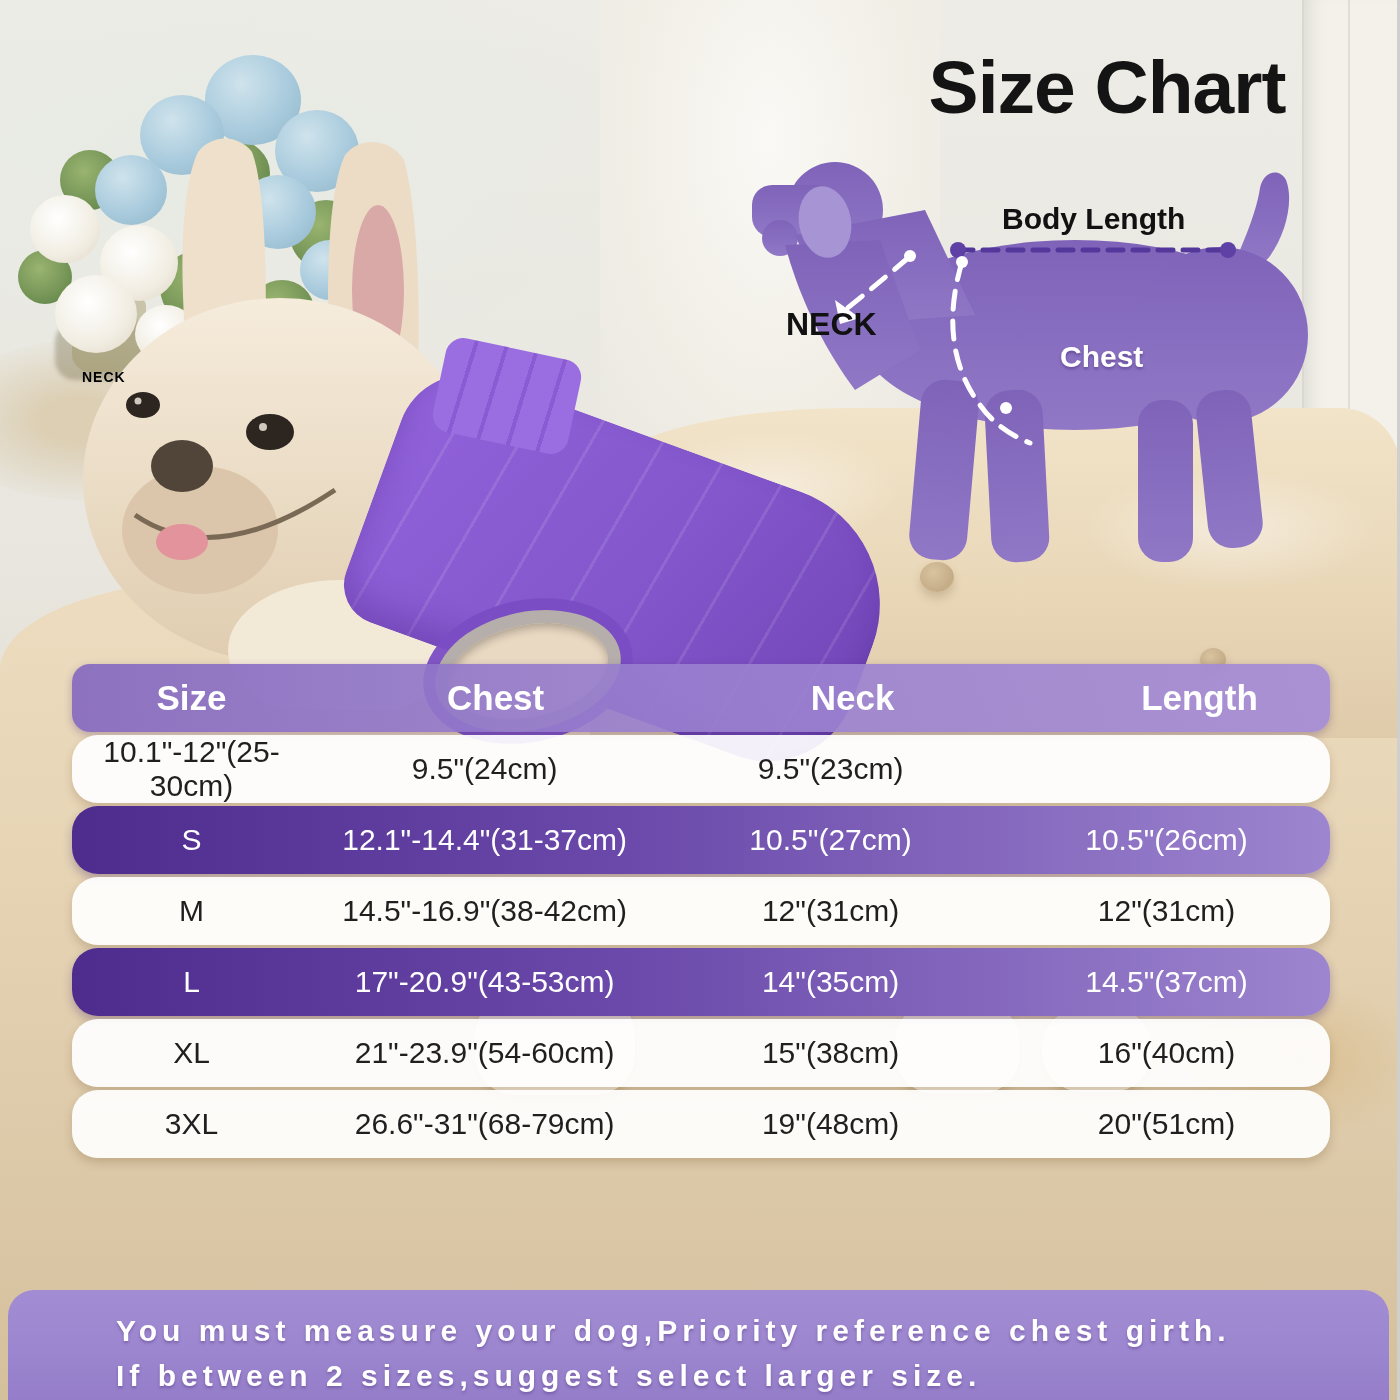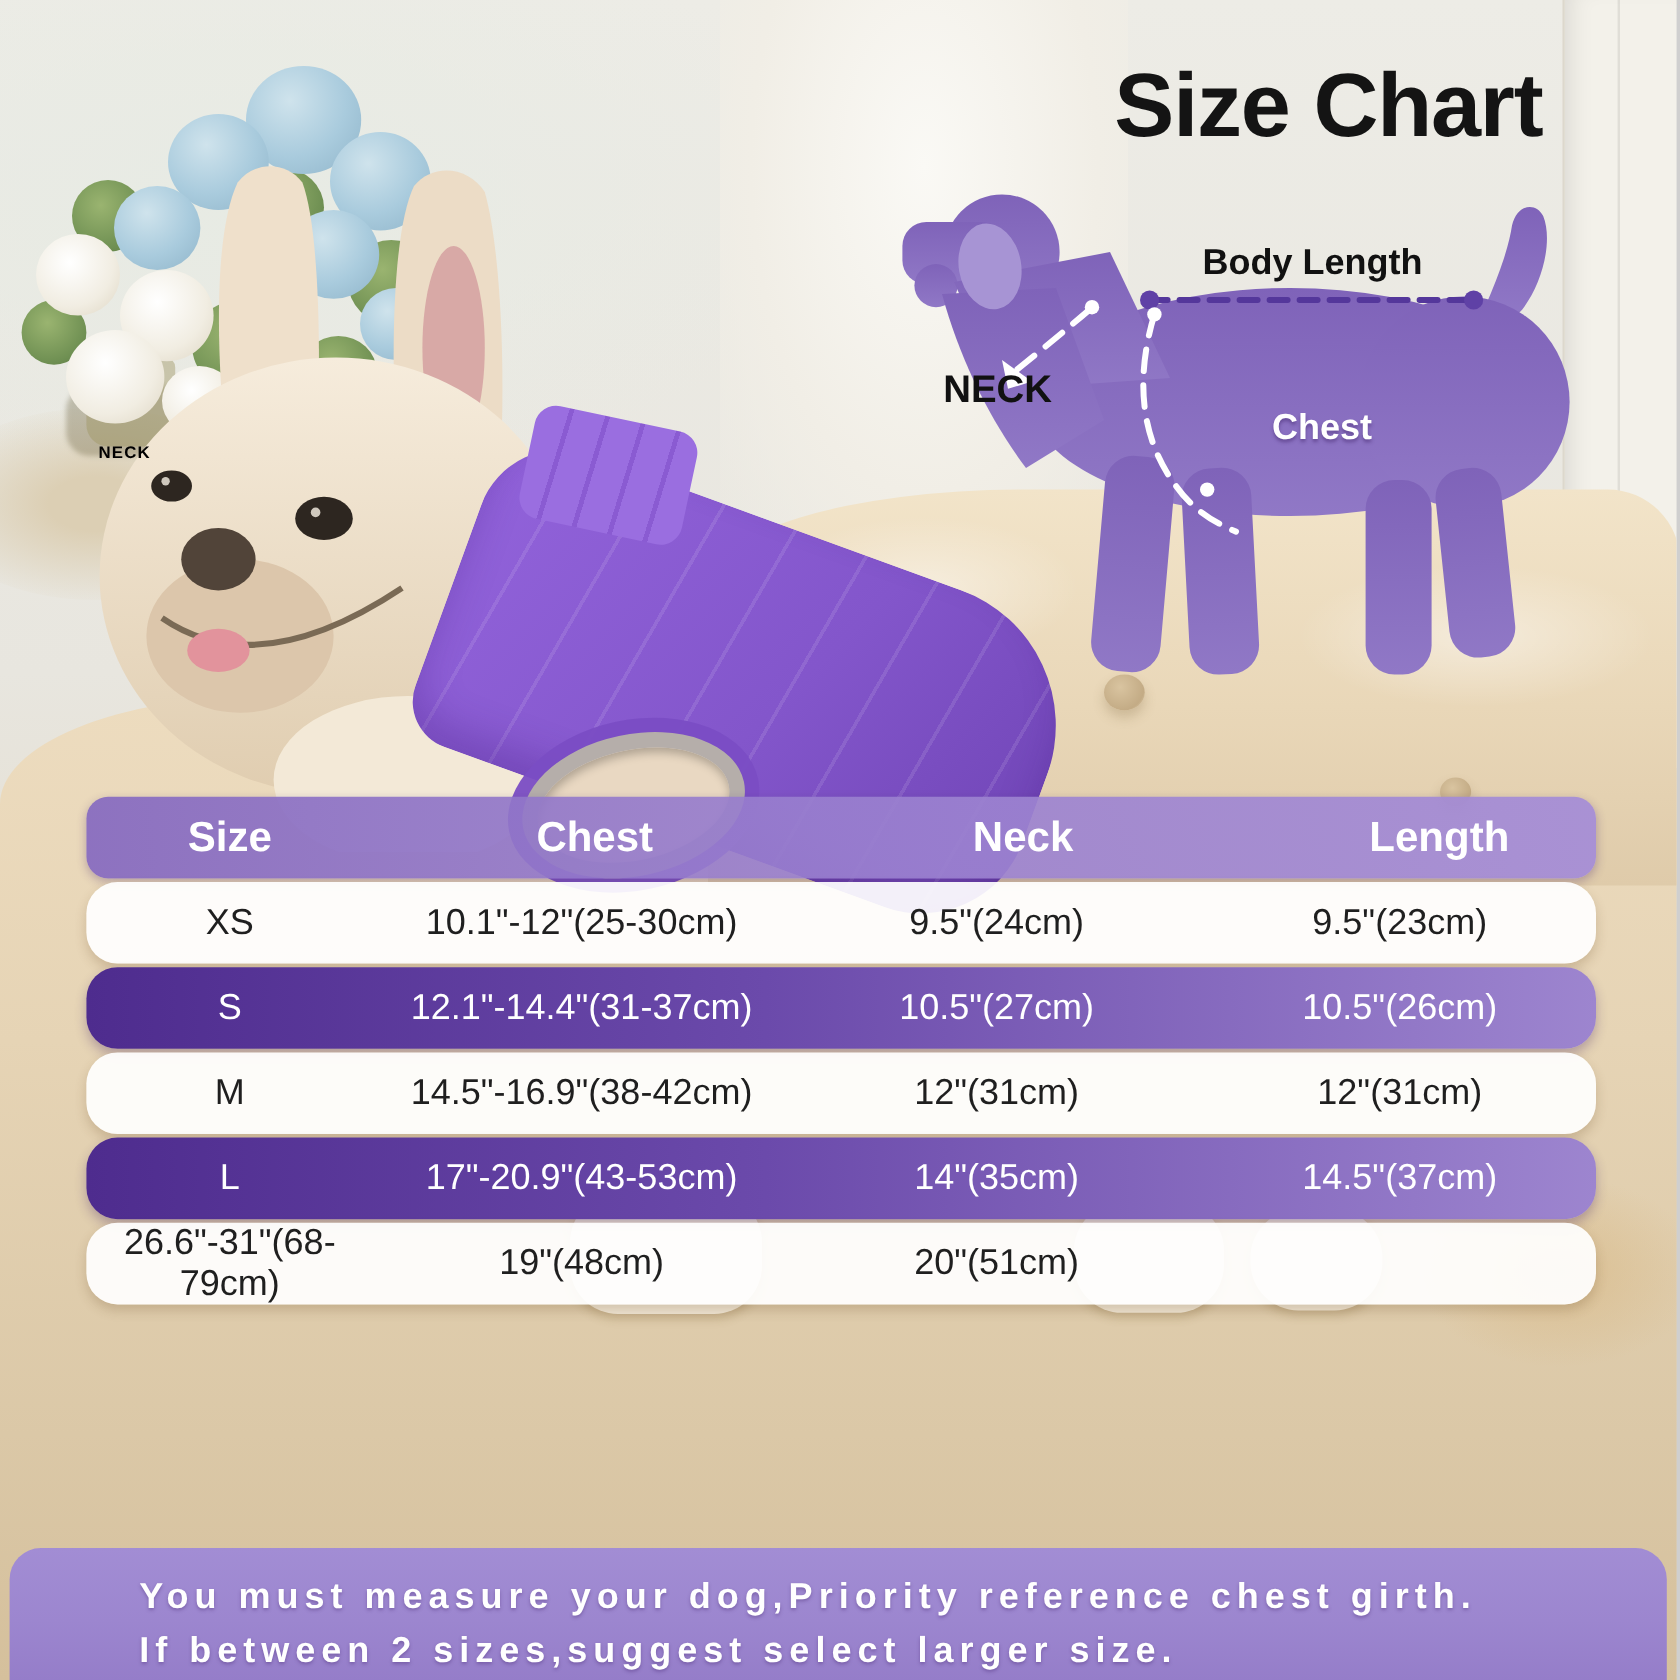--- a/index.html
+++ b/index.html
@@ -196,21 +196,20 @@
 
   <div class="abs size-table">
     <div class="thead">
       <div>Size</div>
       <div>Chest</div>
       <div>Neck</div>
       <div>Length</div>
     </div>
 
     <div class="trow white">
-      <div>XS</div>
       <div>10.1"-12"(25-30cm)</div>
       <div>9.5"(24cm)</div>
       <div>9.5"(23cm)</div>
     </div>
     <div class="trow purple">
       <div>S</div>
       <div>12.1"-14.4"(31-37cm)</div>
       <div>10.5"(27cm)</div>
       <div>10.5"(26cm)</div>
     </div>
@@ -220,20 +219,27 @@
       <div>12"(31cm)</div>
       <div>12"(31cm)</div>
     </div>
     <div class="trow purple">
       <div>L</div>
       <div>17"-20.9"(43-53cm)</div>
       <div>14"(35cm)</div>
       <div>14.5"(37cm)</div>
     </div>
     <div class="trow white">
+      <div>XL</div>
+      <div>21"-23.9"(54-60cm)</div>
+      <div>15"(38cm)</div>
+      <div>16"(40cm)</div>
+    </div>
+    <div class="trow white">
+      <div>3XL</div>
       <div>26.6"-31"(68-79cm)</div>
       <div>19"(48cm)</div>
       <div>20"(51cm)</div>
     </div>
   </div>
 
   <div class="abs banner">
     <div>You must measure your dog,Priority reference chest girth.</div>
     <div>If between 2 sizes,suggest select larger size.</div>
   </div>

